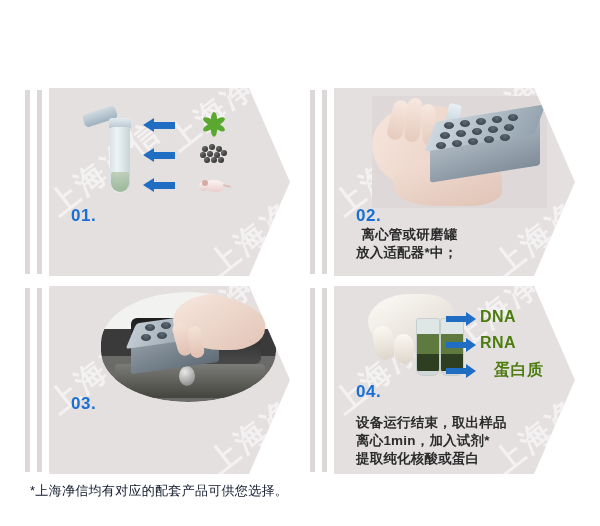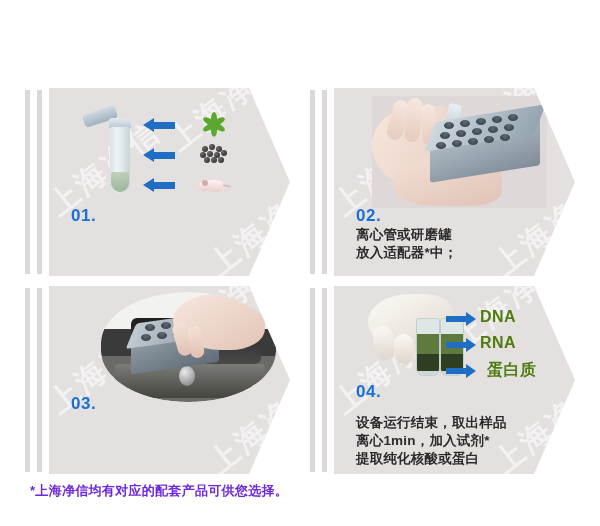--- a/index.html
+++ b/index.html
@@ -245,21 +245,21 @@
     border-top:7px solid transparent;border-bottom:7px solid transparent;
     border-left:10px solid #1f6ec4;
   }
   .out-label{
     position:absolute;color:#4d7c0f;font-size:16px;font-weight:700;letter-spacing:0.5px;
   }
 
   
   .footnote{
     position:absolute;left:30px;top:482px;
-    color:#6d28d9;font-size:13px;font-weight:700;letter-spacing:0.3px;
+    color:#0f172a;font-size:13px;font-weight:400;letter-spacing:0.3px;
   }
 </style>
 </head>
 <body>
 
 <div class="page">
 
 
   <div class="card card-1">
     <div class="bar bar1"></div>
@@ -352,21 +352,21 @@
         <div class="hole" style="left:116px;top:30px"></div>
         <div class="hole" style="left:132px;top:28px"></div>
         <div class="hole" style="left:64px;top:46px"></div>
         <div class="hole" style="left:80px;top:44px"></div>
         <div class="hole" style="left:96px;top:42px"></div>
         <div class="hole" style="left:112px;top:40px"></div>
         <div class="hole" style="left:128px;top:38px"></div>
       </div>
 
       <div class="step-num" style="left:22px;top:118px;">02.</div>
-      <div class="step-text" style="left:22px;top:138px;">离心管或研磨罐
+      <div class="step-text" style="left:22px;top:138px;text-align:right;">离心管或研磨罐
 放入适配器*中；</div>
     </div>
   </div>
 
   <div class="card card-3">
     <div class="bar bar1"></div>
     <div class="bar bar2"></div>
     <div class="body">
       <div class="wm">
         <span class="w1">上海净信</span>
@@ -416,21 +416,21 @@
         <div class="glove-f gf2"></div>
       </div>
 
       <div class="out-arrow" style="left:112px;top:30px"></div>
       <div class="out-label" style="left:146px;top:22px">DNA</div>
 
       <div class="out-arrow" style="left:112px;top:56px"></div>
       <div class="out-label" style="left:146px;top:48px">RNA</div>
 
       <div class="out-arrow" style="left:112px;top:82px"></div>
-      <div class="out-label" style="left:153px;top:74px">蛋白质</div>
+      <div class="out-label" style="left:160px;top:74px">蛋白质</div>
 
       <div class="step-num" style="left:22px;top:96px;">04.</div>
       <div class="step-text" style="left:22px;top:128px;">设备运行结束，取出样品
 离心1min，加入试剂*
 提取纯化核酸或蛋白</div>
     </div>
   </div>
 
   <div class="footnote">*上海净信均有对应的配套产品可供您选择。</div>
 

